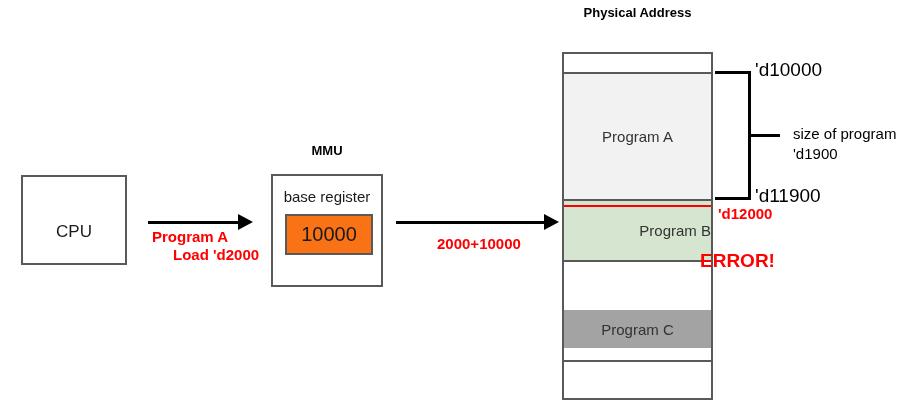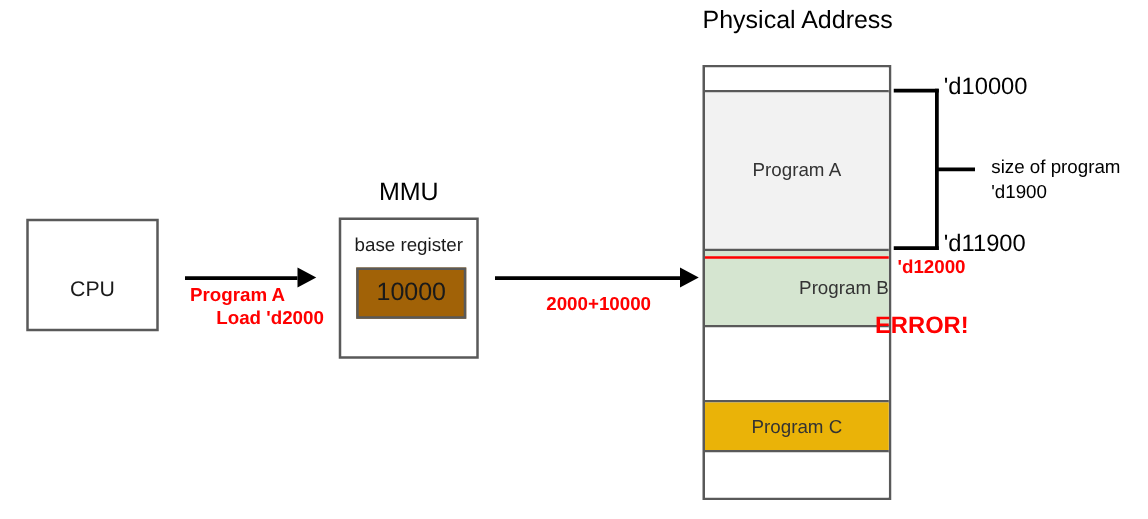--- a/index.html
+++ b/index.html
@@ -31,31 +31,31 @@
     left: 0;
     right: 0;
     text-align: center;
     color: #1a1a1a;
     font-size: 17px;
     line-height: 1.15;
   }
 
   
   .title-bold {
-    font-weight: normal;
-    font-size: 20px;
+    font-weight: bold;
+    font-size: 13px;
     color: #000000;
     text-align: center;
     white-space: nowrap;
   }
 
   
   .reg-box {
     border: 2px solid #595959;
-    background: #a16207;
+    background: #f97316;
     box-sizing: border-box;
     display: flex;
     align-items: center;
     justify-content: center;
     font-size: 20px;
     color: #1a1a1a;
   }
   .reg-caption {
     font-size: 15px;
     color: #1a1a1a;
@@ -208,21 +208,21 @@
     <div class="mem-band" style="top:147px; height:59px; background:#d5e5d0;justify-content:flex-end;">
       <span>Program B</span>
     </div>
     <div class="band-divider" style="top:206px;"></div>
 
     <div class="mem-band" style="top:208px; height:58px; background:#ffffff;">
       <span></span>
     </div>
     <div class="band-divider" style="top:266px;"></div>
 
-    <div class="mem-band" style="top:268px; height:38px; background:#eab308;">
+    <div class="mem-band" style="top:256px; height:38px; background:#a3a3a3;">
       <span>Program C</span>
     </div>
     <div class="band-divider" style="top:306px;"></div>
 
     <div class="mem-band" style="top:308px; height:36px; background:#ffffff;">
       <span></span>
     </div>
   </div>
 
   <div class="abs">

